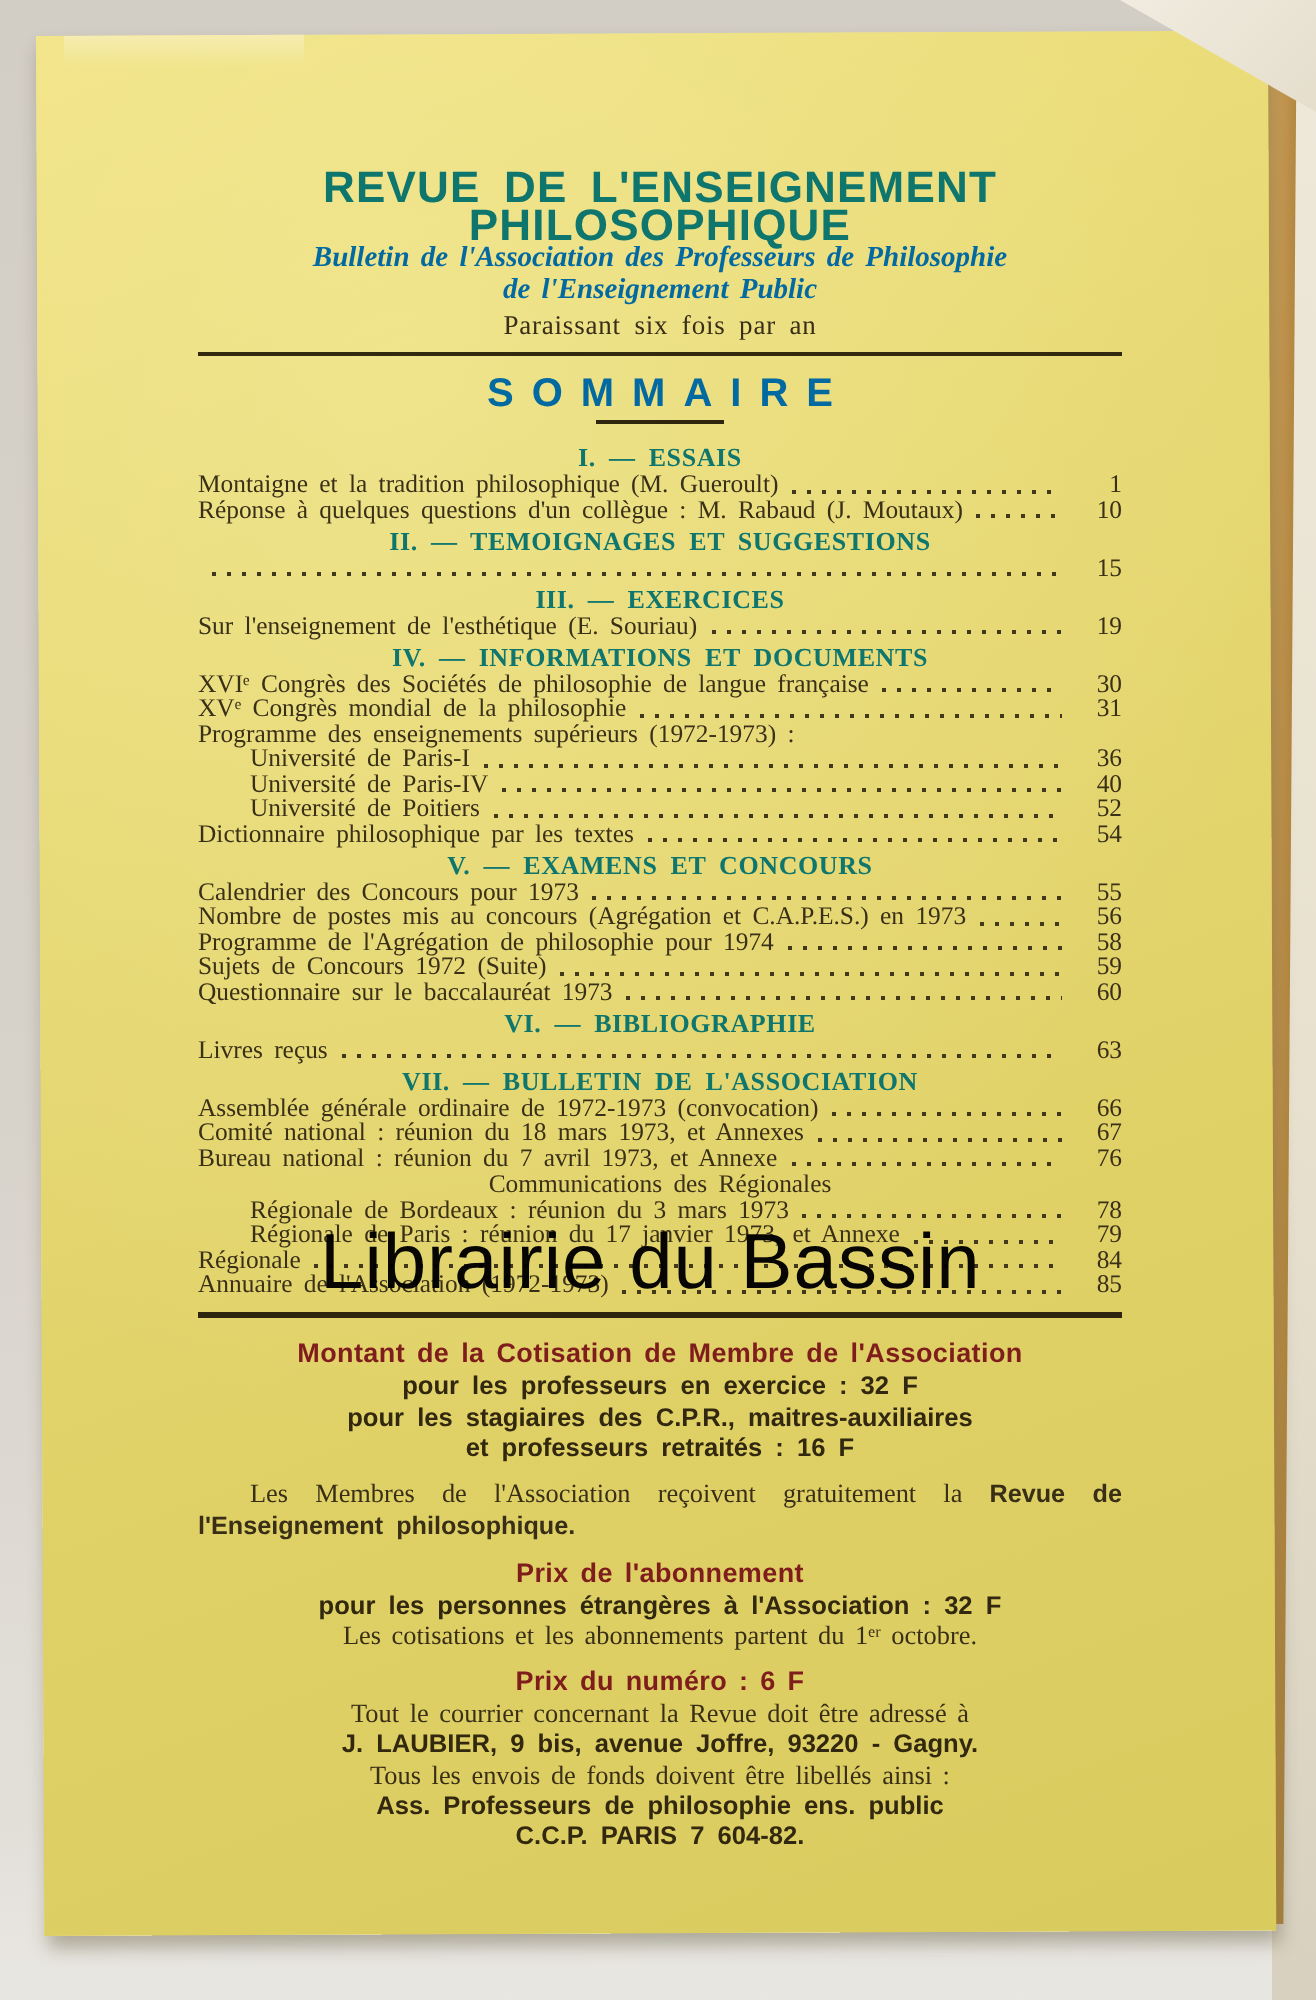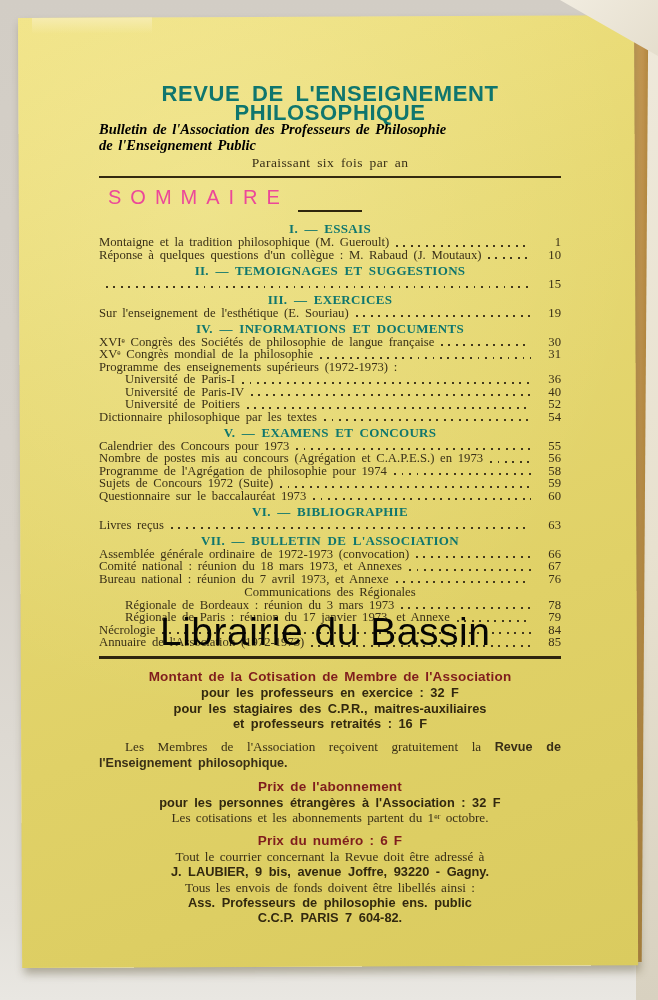--- a/index.html
+++ b/index.html
@@ -22,27 +22,27 @@
     box-shadow:2px 6px 9px rgba(70,60,25,0.35);}
   .cover::before{content:"";position:absolute;left:14px;top:0;width:120px;height:16px;
     background:linear-gradient(180deg,#f6ecb0,rgba(246,236,176,0));}
   .corner-flap{position:absolute;left:560px;top:0;width:98px;height:56px;z-index:5;
     clip-path:polygon(0 0,100% 0,100% 100%);
     background:linear-gradient(135deg,#f1ece0,#e5decd);}
 
   .content{position:absolute;left:99px;top:84px;width:462px;z-index:3;color:#392f17;}
   .masthead-title{font-family:"Liberation Sans",sans-serif;font-weight:bold;font-size:22px;
     line-height:19px;letter-spacing:0.6px;word-spacing:5px;text-align:center;color:#0f766e;}
-  .masthead-sub{font-style:italic;font-weight:bold;font-size:14.5px;text-align:left;
-    line-height:15.5px;word-spacing:2px;color:#000000;}
+  .masthead-sub{font-style:italic;font-weight:bold;font-size:14.5px;text-align:center;
+    line-height:15.5px;word-spacing:2px;color:#0369a1;}
   .frequency{font-size:13.5px;text-align:center;margin-top:2px;line-height:15px;
     letter-spacing:0.4px;word-spacing:3px;}
   .header-rule{height:2px;background:#33290f;margin-top:6px;}
-  .sommaire{font-family:"Liberation Sans",sans-serif;font-weight:normal;font-size:20px;
-    letter-spacing:9px;text-indent:9px;text-align:left;margin-top:8px;line-height:22px;color:#ec4899;}
+  .sommaire{font-family:"Liberation Sans",sans-serif;font-weight:bold;font-size:20px;
+    letter-spacing:9px;text-indent:9px;text-align:center;margin-top:8px;line-height:22px;color:#0369a1;}
   .sommaire-underline{width:64px;height:2px;background:#2f260d;margin:2px auto 0;}
 
   .toc{margin-top:10px;font-size:12.7px;line-height:12.5px;word-spacing:2.5px;color:#3a3017;}
   .toc-heading{font-weight:bold;text-align:center;font-size:13px;line-height:13px;
     margin:2.5px 0 1px;letter-spacing:0.3px;word-spacing:3px;color:#0f766e;}
   .toc-row{display:flex;align-items:flex-end;}
   .toc-row.indent{padding-left:26px;}
   .toc-label{flex:0 1 auto;}
   .dots{flex:1 0 12px;height:4px;margin:0 4px 2px 7px;
     background-image:repeating-linear-gradient(to right,#42381c 0,#42381c 1.8px,transparent 1.8px,transparent 7.5px);
@@ -192,21 +192,21 @@
         <span class="toc-label">Régionale de Bordeaux : réunion du 3 mars 1973</span>
         <span class="dots"></span>
         <span class="toc-page">78</span>
       </div>
       <div class="toc-row indent">
         <span class="toc-label">Régionale de Paris : réunion du 17 janvier 1973, et Annexe</span>
         <span class="dots"></span>
         <span class="toc-page">79</span>
       </div>
       <div class="toc-row">
-        <span class="toc-label">Nécrologie</span>
+        <span class="toc-label">Régionale</span>
         <span class="dots"></span>
         <span class="toc-page">84</span>
       </div>
       <div class="toc-row">
         <span class="toc-label">Annuaire de l'Association (1972-1973)</span>
         <span class="dots"></span>
         <span class="toc-page">85</span>
       </div>
     </div>
 </div>

